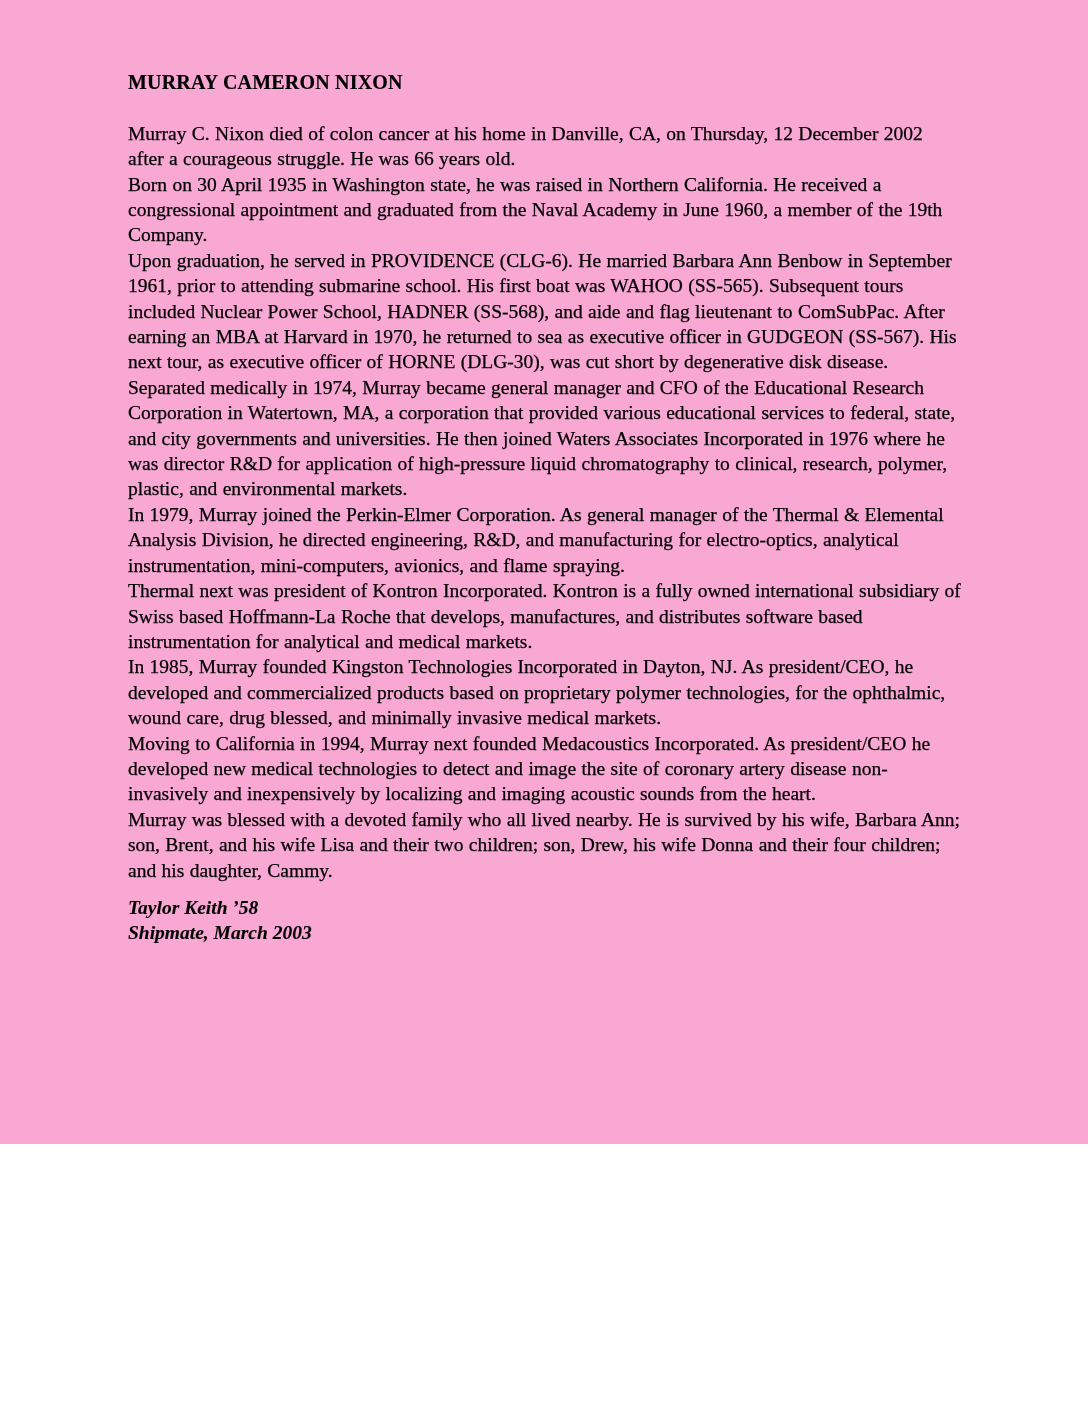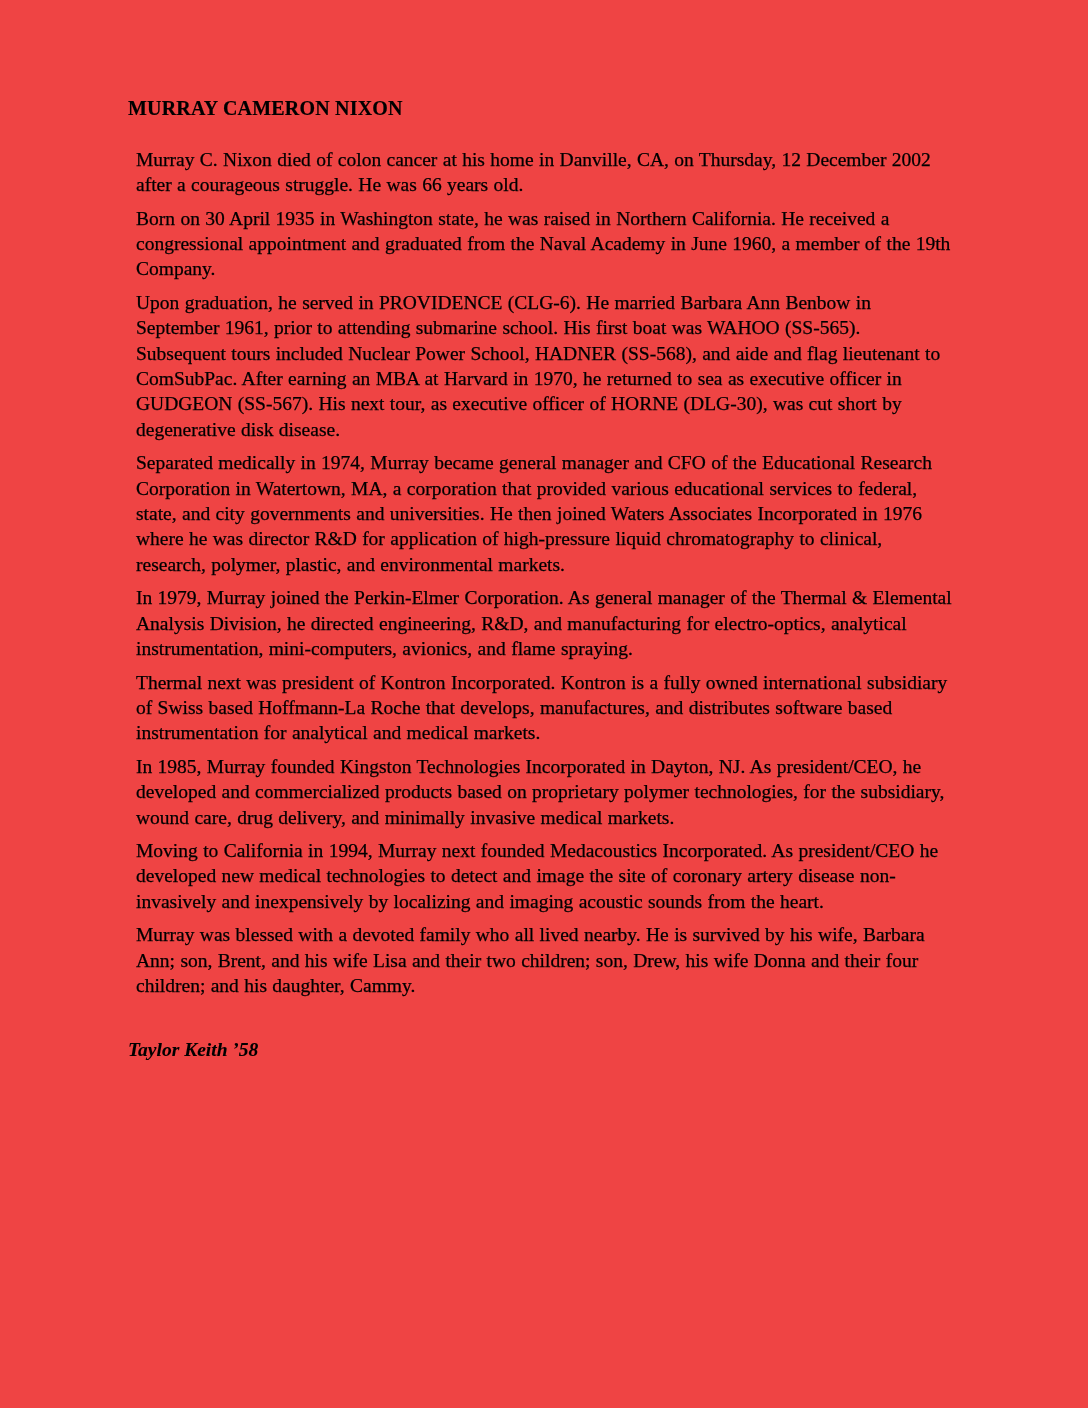--- a/index.html
+++ b/index.html
@@ -13,43 +13,43 @@
     position: relative;
     font-family: "Liberation Serif", "DejaVu Serif", serif;
     color: #000000;
     -webkit-font-smoothing: antialiased;
   }
   .page {
     position: absolute;
     top: 0;
     left: 0;
     width: 1088px;
-    height: 1408px;
+    height: 1144px;
     box-sizing: border-box;
-    padding: 96px 126px 0 128px;
-    background: #ef4444;
+    padding: 70px 126px 0 128px;
+    background: #f9a8d4;
   }
   .doc-title {
     font-size: 20px;
     line-height: 25.4px;
     font-weight: bold;
     margin: 0 0 25.4px 0;
     letter-spacing: 0.2px;
     
     -webkit-text-stroke: 0.2px #000;
   }
   .body-text p {
     font-size: 19.5px;
     line-height: 25.4px;
-    margin: 8px;
+    margin: 0;
     -webkit-text-stroke: 0.25px #000;
     word-spacing: 0.5px;
   }
   .signature {
-    margin-top: 39px;
+    margin-top: 12px;
   }
   .signature p {
     font-size: 19.5px;
     line-height: 25.4px;
     margin: 0;
     font-style: italic;
     font-weight: bold;
     -webkit-text-stroke: 0.1px #000;
   }
 </style>
@@ -60,22 +60,23 @@
 
   <h1 class="doc-title">MURRAY CAMERON NIXON</h1>
 
   <div class="body-text">
     <p>Murray C. Nixon died of colon cancer at his home in Danville, CA, on Thursday, 12 December 2002 after a courageous struggle. He was 66 years old.</p>
     <p>Born on 30 April 1935 in Washington state, he was raised in Northern California. He received a congressional appointment and graduated from the Naval Academy in June 1960, a member of the 19th Company.</p>
     <p>Upon graduation, he served in PROVIDENCE (CLG-6). He married Barbara Ann Benbow in September 1961, prior to attending submarine school. His first boat was WAHOO (SS-565). Subsequent tours included Nuclear Power School, HADNER (SS-568), and aide and flag lieutenant to ComSubPac. After earning an MBA at Harvard in 1970, he returned to sea as executive officer in GUDGEON (SS-567). His next tour, as executive officer of HORNE (DLG-30), was cut short by degenerative disk disease.</p>
     <p>Separated medically in 1974, Murray became general manager and CFO of the Educational Research Corporation in Watertown, MA, a corporation that provided various educational services to federal, state, and city governments and universities. He then joined Waters Associates Incorporated in 1976 where he was director R&amp;D for application of high-pressure liquid chromatography to clinical, research, polymer, plastic, and environmental markets.</p>
     <p>In 1979, Murray joined the Perkin-Elmer Corporation. As general manager of the Thermal &amp; Elemental Analysis Division, he directed engineering, R&amp;D, and manufacturing for electro-optics, analytical instrumentation, mini-computers, avionics, and flame spraying.</p>
     <p>Thermal next was president of Kontron Incorporated. Kontron is a fully owned international subsidiary of Swiss based Hoffmann-La Roche that develops, manufactures, and distributes software based instrumentation for analytical and medical markets.</p>
-    <p>In 1985, Murray founded Kingston Technologies Incorporated in Dayton, NJ. As president/CEO, he developed and commercialized products based on proprietary polymer technologies, for the subsidiary, wound care, drug delivery, and minimally invasive medical markets.</p>
+    <p>In 1985, Murray founded Kingston Technologies Incorporated in Dayton, NJ. As president/CEO, he developed and commercialized products based on proprietary polymer technologies, for the ophthalmic, wound care, drug blessed, and minimally invasive medical markets.</p>
     <p>Moving to California in 1994, Murray next founded Medacoustics Incorporated. As president/CEO he developed new medical technologies to detect and image the site of coronary artery disease non-invasively and inexpensively by localizing and imaging acoustic sounds from the heart.</p>
     <p>Murray was blessed with a devoted family who all lived nearby. He is survived by his wife, Barbara Ann; son, Brent, and his wife Lisa and their two children; son, Drew, his wife Donna and their four children; and his daughter, Cammy.</p>
   </div>
 
   <div class="signature">
     <p>Taylor Keith ’58</p>
+    <p>Shipmate, March 2003</p>
   </div>
 
 </div>
 
 </body></html>

